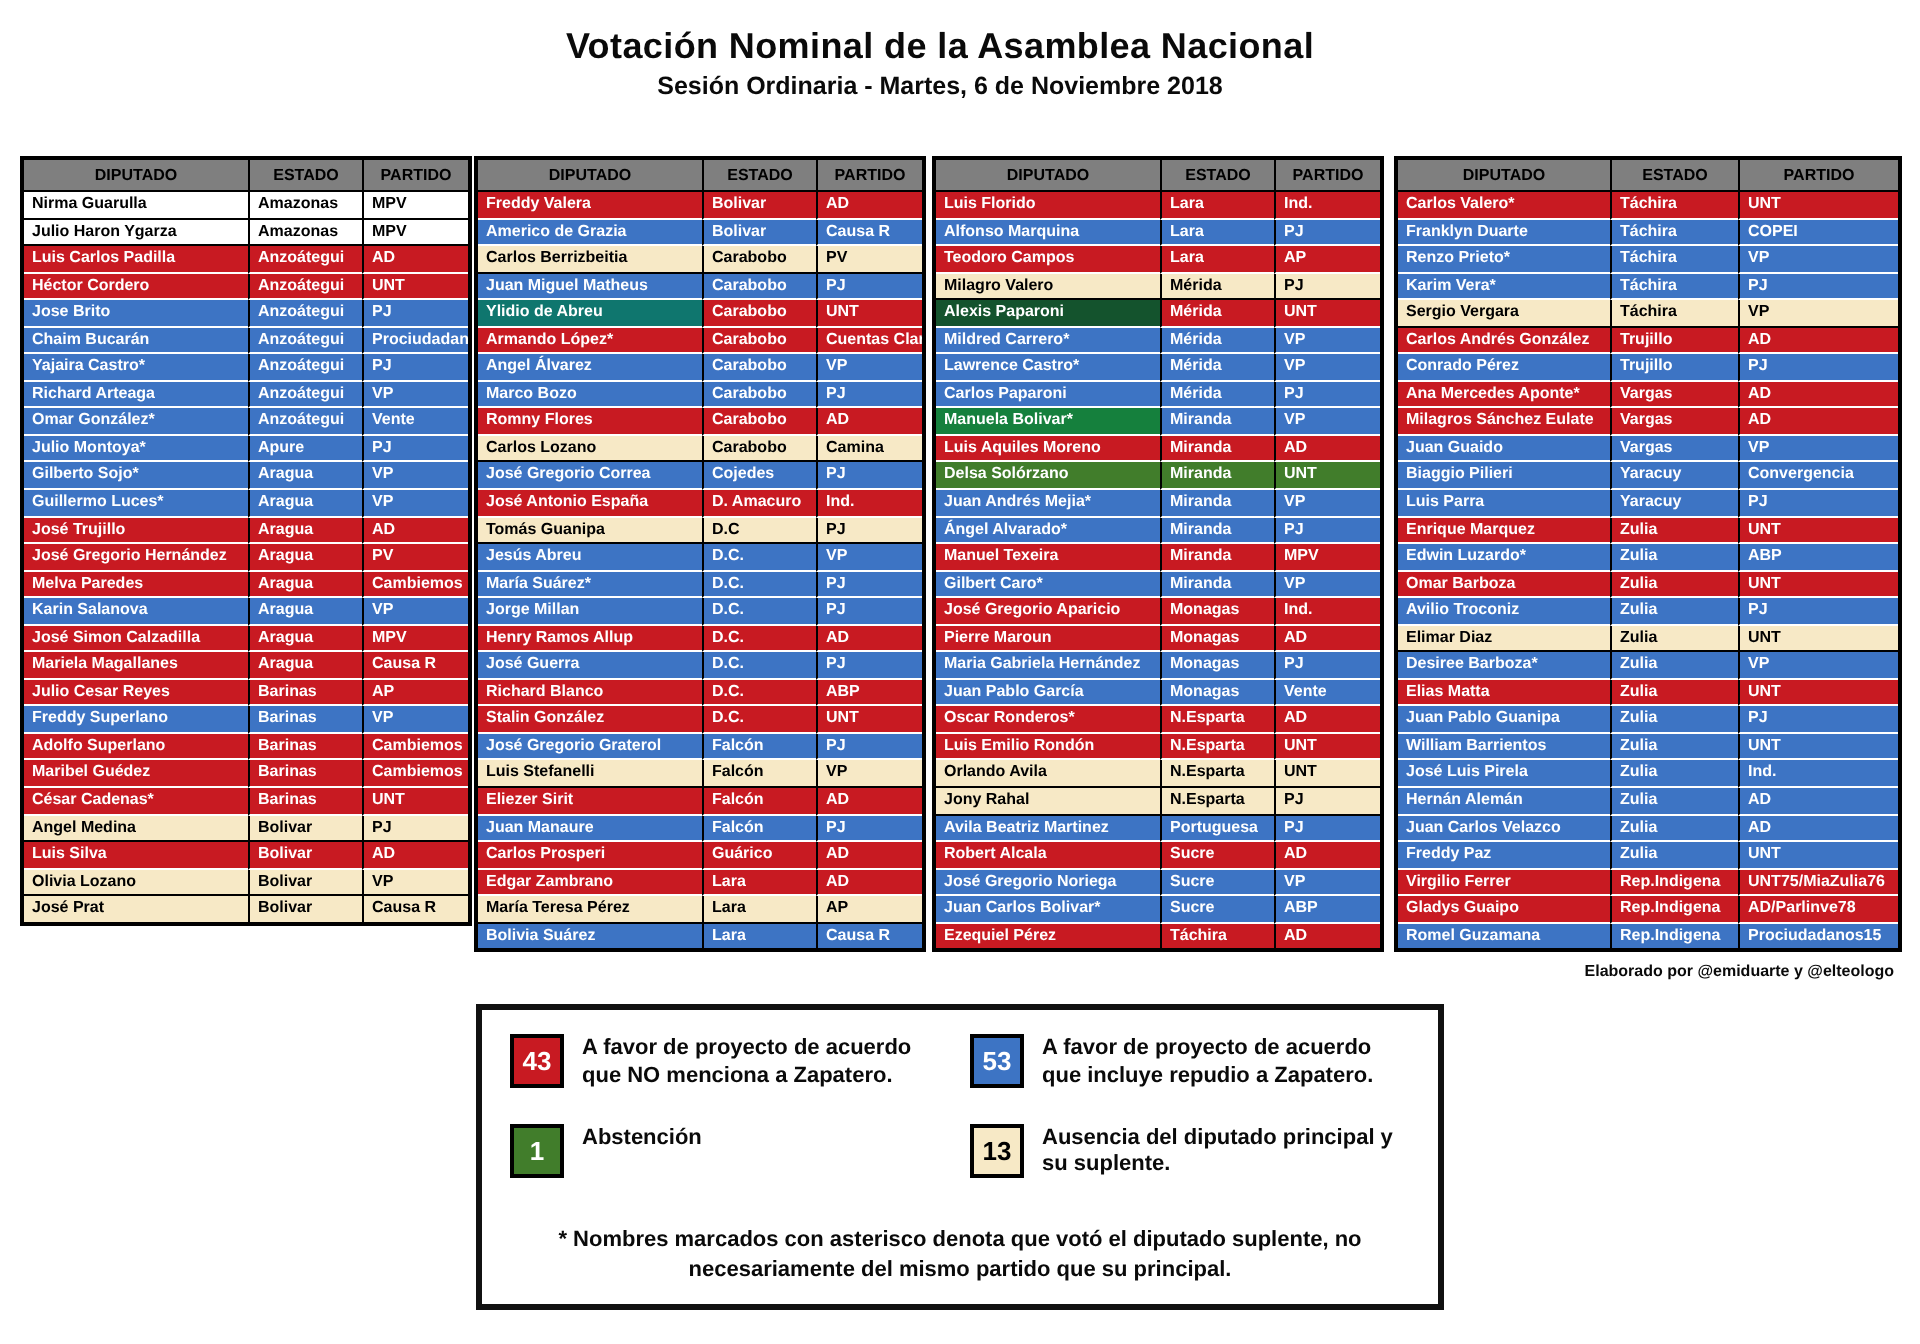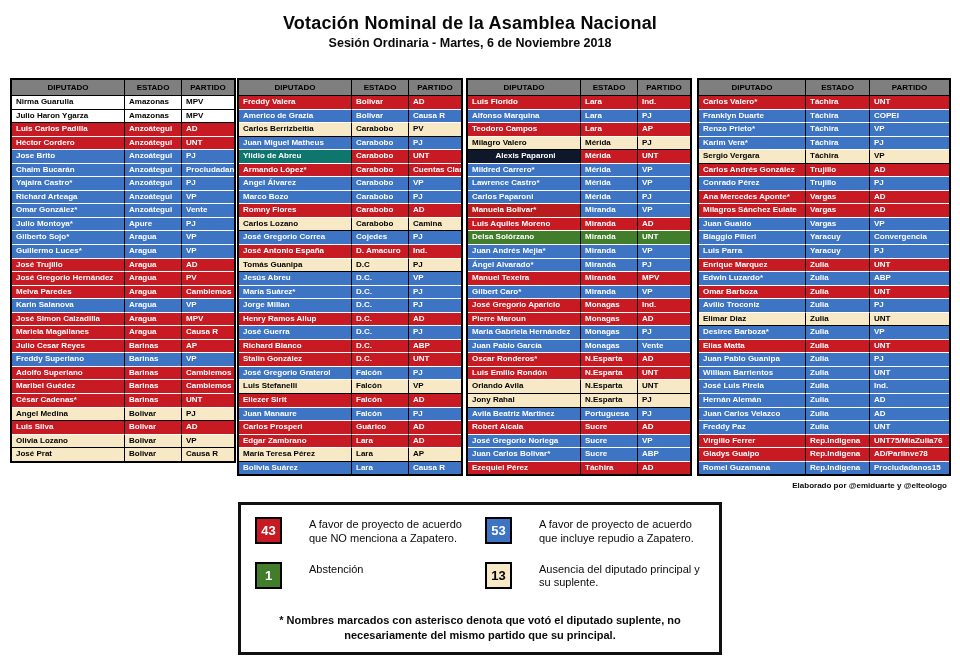--- a/index.html
+++ b/index.html
@@ -53,21 +53,21 @@
     position:absolute; left:14px; top:12px; width:450px;
     display:grid; grid-template-columns:1fr 1fr; grid-row-gap:16px; grid-column-gap:10px;
   }
   .legend-item { display:flex; align-items:flex-start; }
   .legend-swatch {
     width:27px; height:27px; flex:0 0 27px;
     border:2px solid #000; box-sizing:border-box;
     font-size:13px; font-weight:bold; text-align:center; line-height:23px;
   }
   .legend-text {
-    margin-left:27px; font-size:11px; font-weight:normal; color:#0a0a0a;
+    margin-left:9px; font-size:11px; font-weight:bold; color:#0a0a0a;
     line-height:1.25; padding-top:1px;
   }
   .legend-note {
     position:absolute; left:10px; bottom:10px; width:458px;
     text-align:center; font-size:11px; font-weight:bold; color:#0a0a0a; line-height:1.3;
   }
 </style>
 </head>
 <body>
 
@@ -411,41 +411,41 @@
         <td style="background: rgb(200, 26, 34);">Teodoro Campos</td>
         <td style="background: rgb(200, 26, 34);">Lara</td>
         <td style="background: rgb(200, 26, 34);">AP</td>
       </tr>
       <tr class="light">
         <td style="background: rgb(247, 233, 198);">Milagro Valero</td>
         <td style="background: rgb(247, 233, 198);">Mérida</td>
         <td style="background: rgb(247, 233, 198);">PJ</td>
       </tr>
       <tr class="colored">
-        <td style="background: #0f172a; text-align: center;">Alexis Paparoni</td>
+        <td style="background: #14532d;">Alexis Paparoni</td>
         <td style="background: rgb(200, 26, 34);">Mérida</td>
         <td style="background: rgb(200, 26, 34);">UNT</td>
       </tr>
       <tr class="colored">
         <td style="background: rgb(61, 116, 196);">Mildred Carrero*</td>
         <td style="background: rgb(61, 116, 196);">Mérida</td>
         <td style="background: rgb(61, 116, 196);">VP</td>
       </tr>
       <tr class="colored">
         <td style="background: rgb(61, 116, 196);">Lawrence Castro*</td>
         <td style="background: rgb(61, 116, 196);">Mérida</td>
         <td style="background: rgb(61, 116, 196);">VP</td>
       </tr>
       <tr class="colored">
         <td style="background: rgb(61, 116, 196);">Carlos Paparoni</td>
         <td style="background: rgb(61, 116, 196);">Mérida</td>
         <td style="background: rgb(61, 116, 196);">PJ</td>
       </tr>
       <tr class="colored">
-        <td style="background: #b91c1c; margin-top: 20px;">Manuela Bolivar*</td>
+        <td style="background: #15803d; margin-top: 20px;">Manuela Bolivar*</td>
         <td style="background: rgb(61, 116, 196);">Miranda</td>
         <td style="background: rgb(61, 116, 196);">VP</td>
       </tr>
       <tr class="colored">
         <td style="background: rgb(200, 26, 34);">Luis Aquiles Moreno</td>
         <td style="background: rgb(200, 26, 34);">Miranda</td>
         <td style="background: rgb(200, 26, 34);">AD</td>
       </tr>
       <tr class="colored">
         <td style="background: rgb(65, 125, 43);">Delsa Solórzano</td>

